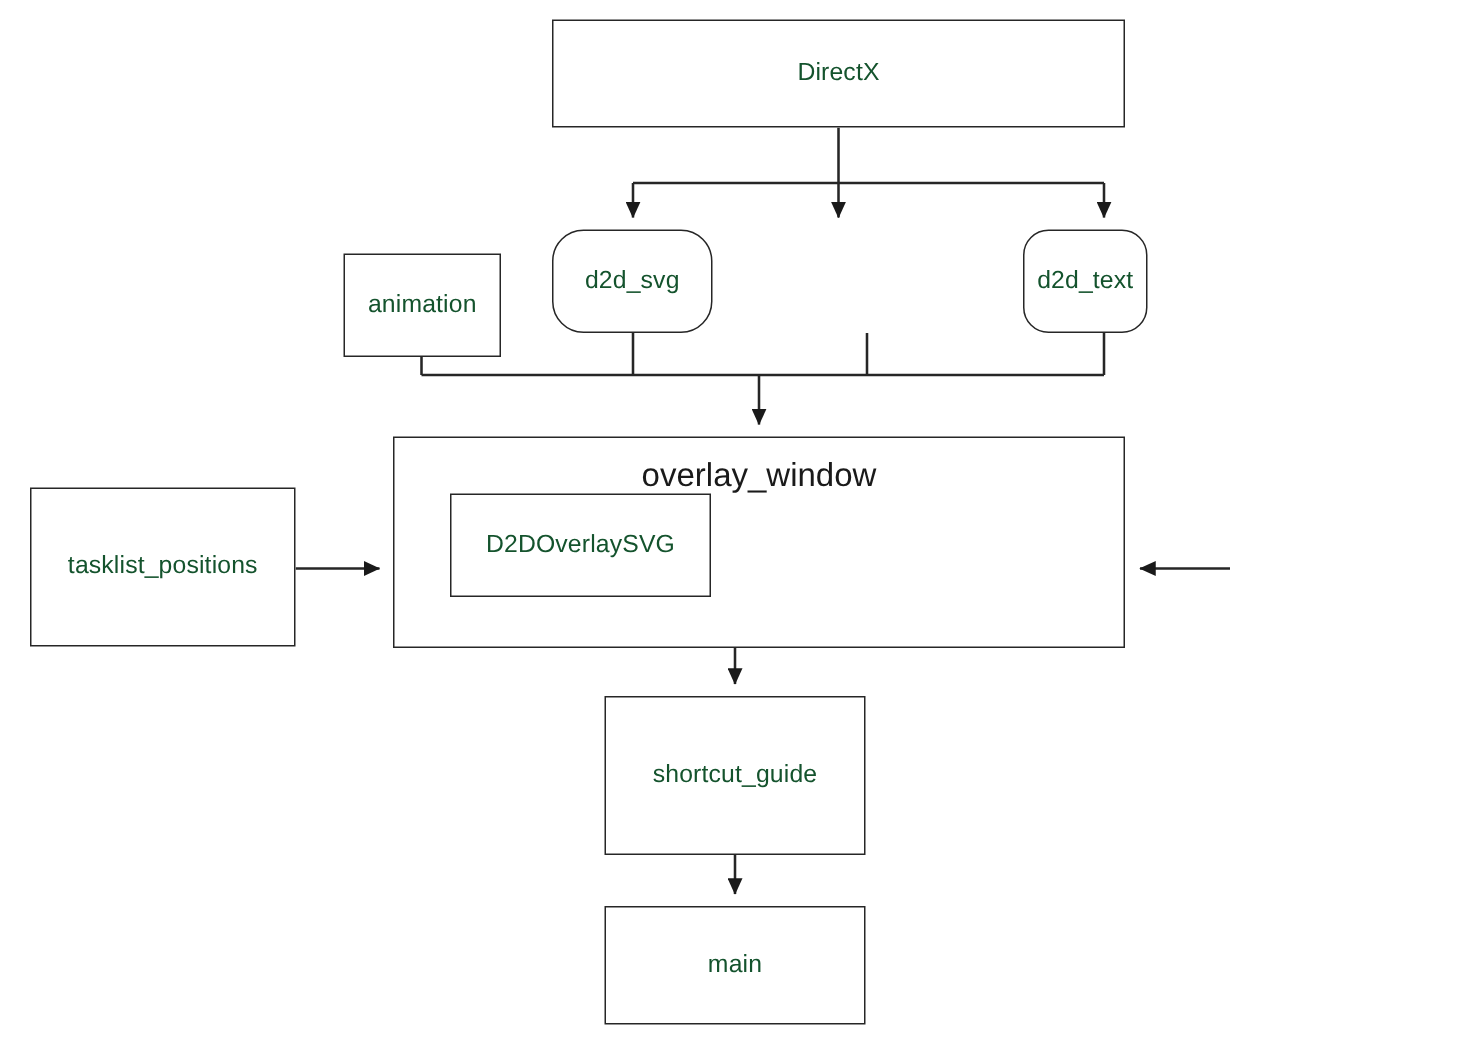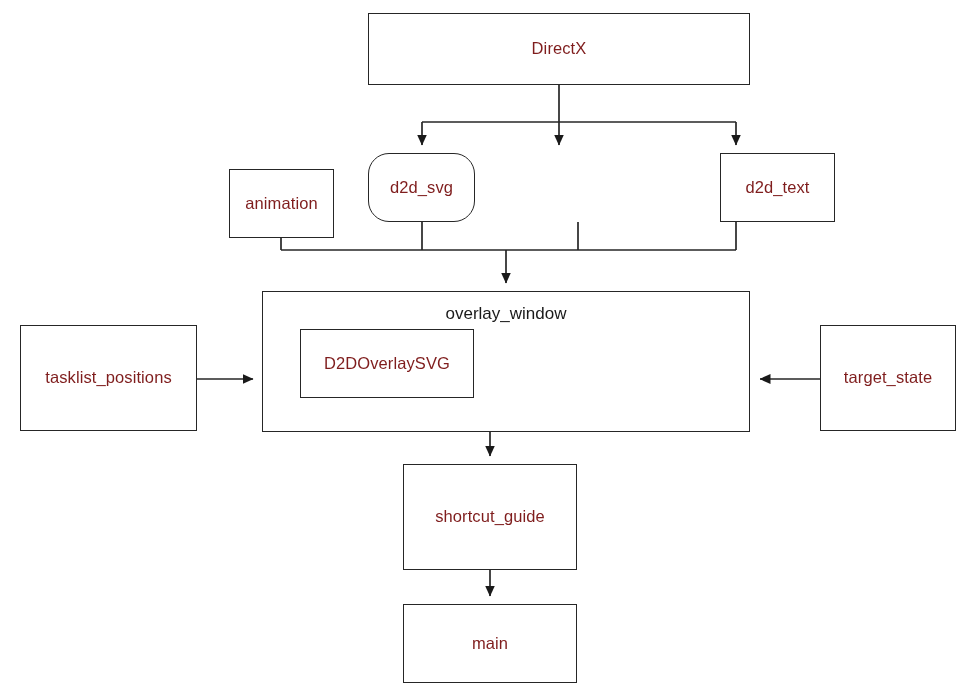--- a/index.html
+++ b/index.html
@@ -25,40 +25,40 @@
     pointer-events: none;
   }
   .node {
     position: absolute;
     box-sizing: border-box;
     border: 1.6px solid #262626;
     background: #ffffff;
     display: flex;
     align-items: center;
     justify-content: center;
-    color: #7f1d1d;
+    color: #14532d;
     font-size: 16.5px;
     line-height: 1.2;
     letter-spacing: 0.1px;
     white-space: nowrap;
   }
   .group-node {
     position: absolute;
     box-sizing: border-box;
     border: 1.6px solid #262626;
     background: #ffffff;
   }
   .group-label {
     position: absolute;
     left: 0;
     right: 0;
     top: 12px;
     text-align: center;
     color: #1a1a1a;
-    font-size: 17px;
+    font-size: 22px;
     line-height: 1.2;
     white-space: nowrap;
   }
 </style>
 </head>
 <body>
 
 <div id="canvas">
 
   <svg id="edges" viewBox="0 0 975 692" width="975" height="692" xmlns="http://www.w3.org/2000/svg">
@@ -102,38 +102,35 @@
 
   <div class="node" style="left:229px; top:153px; width:105px; height:69px;margin-top:16px;">
     <span>animation</span>
   </div>
 
   <div class="node" style="left:368px; top:153px; width:107px; height:69px;border-radius:21px;">
     <span>d2d_svg</span>
   </div>
 
 
-  <div class="node" style="left:720px; top:153px; width:115px; height:69px;">
+  <div class="node" style="left:682px; top:153px; width:83px; height:69px;border-radius:17px;">
     <span>d2d_text</span>
   </div>
 
   <div class="group-node" style="left:262px; top:291px; width:488px; height:141px;">
     <div class="group-label">overlay_window</div>
     <div class="node" style="left:37px; top:37px; width:174px; height:69px;">
       <span>D2DOverlaySVG</span>
     </div>
   </div>
 
   <div class="node" style="left:20px; top:325px; width:177px; height:106px;">
     <span>tasklist_positions</span>
   </div>
 
-  <div class="node" style="left:820px; top:325px; width:136px; height:106px;">
-    <span>target_state</span>
-  </div>
 
   <div class="node" style="left:403px; top:604px; width:174px; height:79px;">
     <span>main</span>
   </div>
 
   <div class="node" style="left:403px; top:464px; width:174px; height:106px;">
     <span>shortcut_guide</span>
   </div>
 
 </div>

